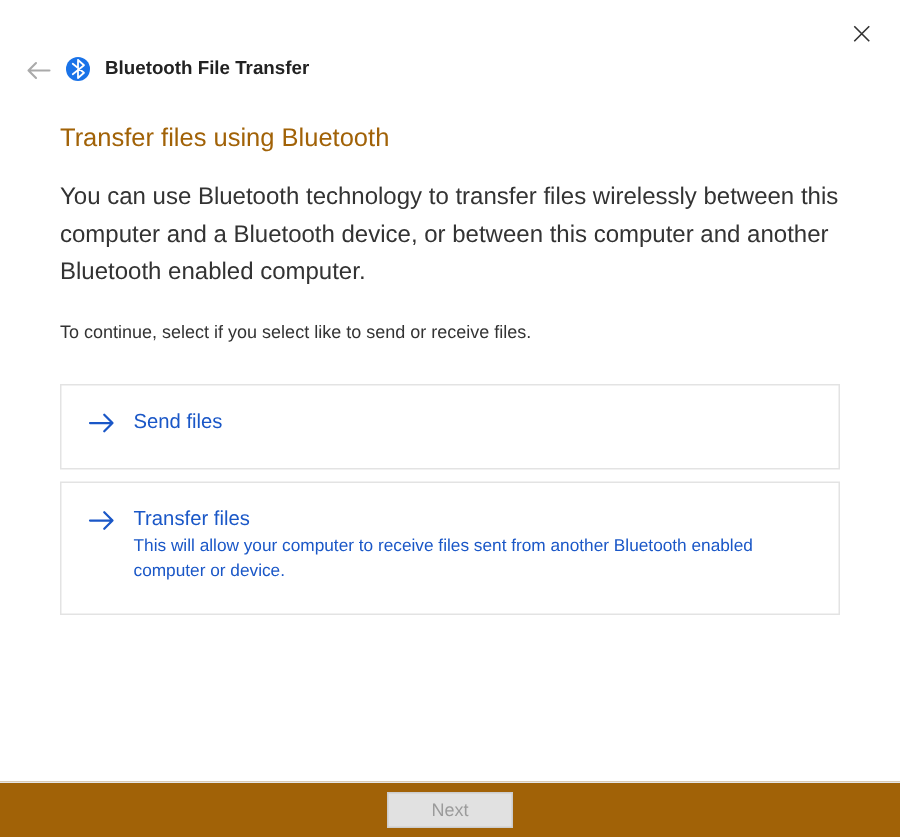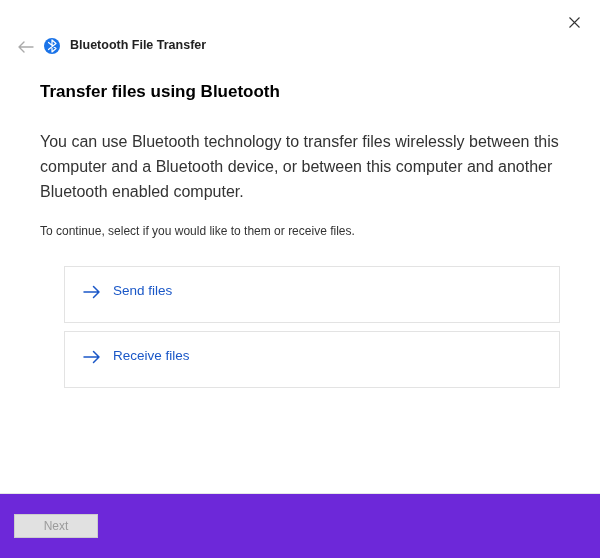--- a/index.html
+++ b/index.html
@@ -47,37 +47,36 @@
     .window-title {
       font-size: 12.5px;
       font-weight: 600;
       color: #222;
     }
     .content {
       padding: 26px 40px 0 40px;
     }
     .page-title {
       font-size: 17px;
-      color: #000000;
-      font-weight: 700;
-      margin-bottom: 28px;
+      color: #a16207;
+      font-weight: 400;
+      margin-bottom: 18px;
     }
     .intro-text {
       font-size: 16px;
       color: #333;
       line-height: 1.55;
       margin-bottom: 20px;
     }
     .instruction-text {
       font-size: 12px;
       color: #333;
       margin-bottom: 28px;
     }
     .options {
-      margin-left: 24px;
       margin-right: 0px;
     }
     .option-box {
       border: 1px solid #e3e3e3;
       padding: 16px 18px 18px 18px;
       display: flex;
       align-items: flex-start;
       gap: 12px;
       cursor: pointer;
       background: #fff;
@@ -101,24 +100,24 @@
       color: #1a57c7;
       font-size: 11.5px;
       line-height: 1.5;
     }
     .footer {
       position: absolute;
       bottom: 0;
       left: 0;
       right: 0;
       border-top: 1px solid #e6e6e6;
-      background: #6d28d9;
-      padding: 20px 14px;
+      background: #a16207;
+      padding: 6px 14px;
       display: flex;
-      justify-content: flex-start;
+      justify-content: center;
       gap: 8px;
     }
     .btn {
       min-width: 84px;
       height: 24px;
       font-size: 12px;
       border: 1px solid #bfbfbf;
       background: #e9e9e9;
       cursor: pointer;
       color: #333;
@@ -150,42 +149,43 @@
         <circle cx="8" cy="8" r="8" fill="#1a73e8"></circle>
         <path d="M8 2 L8 14 L12 10.5 L4.5 4.5 M8 2 L12 5.5 L4.5 11.5" stroke="#fff" stroke-width="1.2" fill="none" stroke-linejoin="round" stroke-linecap="round"></path>
       </svg>
   </span>
   <span class="window-title">Bluetooth File Transfer</span>
 </div>
 
 <div class="content">
   <h1 class="page-title">Transfer files using Bluetooth</h1>
   <p class="intro-text">You can use Bluetooth technology to transfer files wirelessly between this computer and a Bluetooth device, or between this computer and another Bluetooth enabled computer.</p>
-  <p class="instruction-text">To continue, select if you would like to them or receive files.</p>
+  <p class="instruction-text">To continue, select if you select like to send or receive files.</p>
 
   <div class="options">
     <div class="option-box">
       <span class="option-arrow">
         <svg width="18" height="14" viewBox="0 0 18 14">
             <path d="M1 7 L16 7 M10.5 1.5 L16 7 L10.5 12.5" stroke="#1a57c7" stroke-width="1.5" fill="none" stroke-linecap="round" stroke-linejoin="round"></path>
           </svg>
       </span>
       <div class="option-content">
         <div class="option-title">Send files</div>
       </div>
     </div>
 
     <div class="option-box">
       <span class="option-arrow">
         <svg width="18" height="14" viewBox="0 0 18 14">
             <path d="M1 7 L16 7 M10.5 1.5 L16 7 L10.5 12.5" stroke="#1a57c7" stroke-width="1.5" fill="none" stroke-linecap="round" stroke-linejoin="round"></path>
           </svg>
       </span>
       <div class="option-content">
-        <div class="option-title">Receive files</div>
+        <div class="option-title">Transfer files</div>
+        <div class="option-desc">This will allow your computer to receive files sent from another Bluetooth enabled computer or device.</div>
       </div>
     </div>
   </div>
 </div>
 
 <div class="footer">
   <button class="btn" disabled="">Next</button>
 </div>
 
 </body></html>

